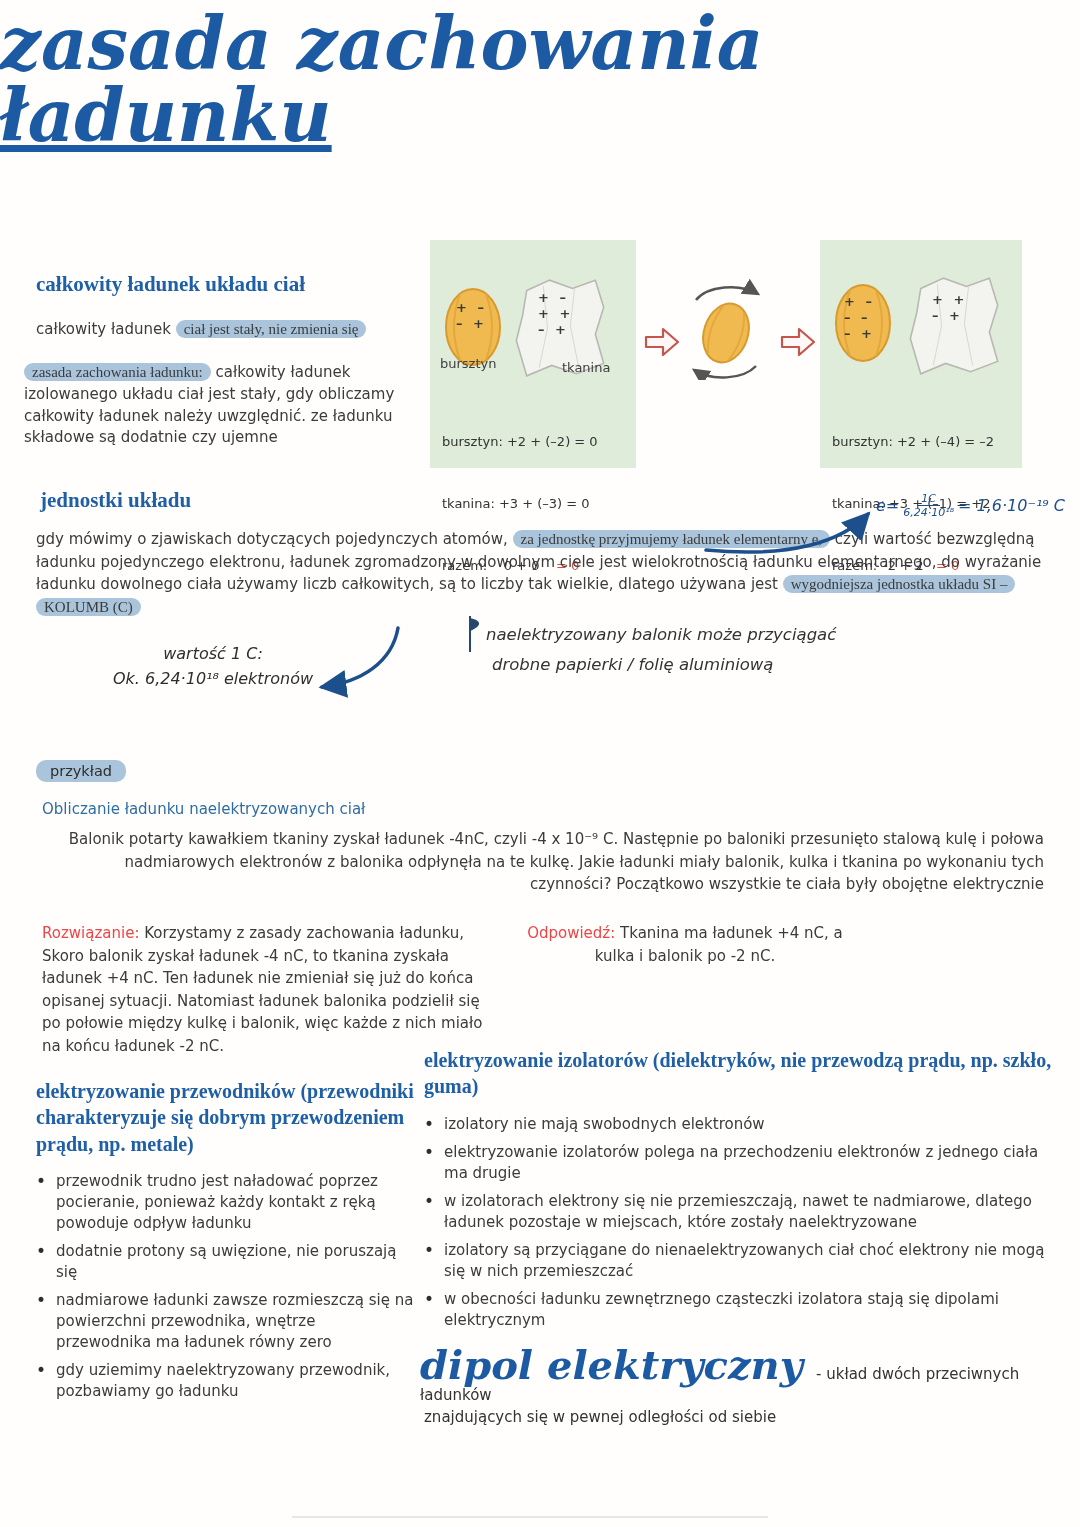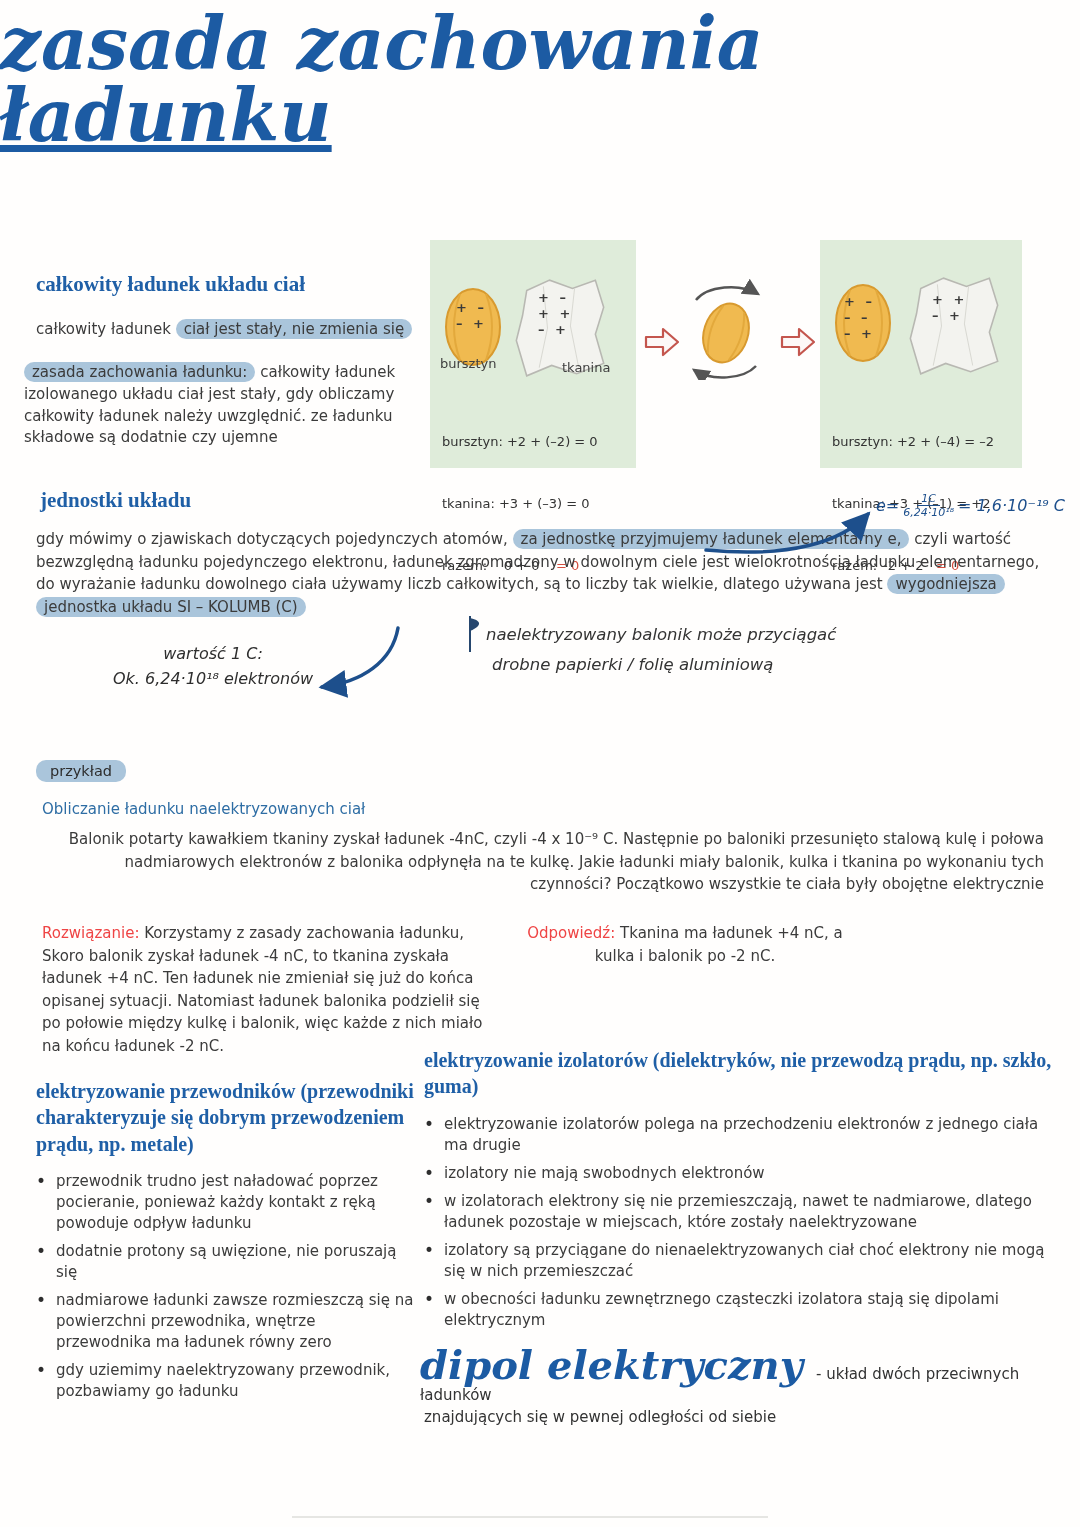--- a/index.html
+++ b/index.html
@@ -8,21 +8,21 @@
   .overlay{position:absolute;left:0;top:0;pointer-events:none;z-index:5;}
 
   .script{font-family:"DejaVu Serif",serif;font-style:italic;font-weight:700;color:#1c5ba3;}
   .serif-head{font-family:"Liberation Serif",serif;font-weight:700;color:#1f5fa6;}
 
   .title{position:absolute;top:6px;left:0;width:100%;text-align:left;line-height:1.05;}
   .title-l1{font-size:72px;display:block;}
   .title-l2{font-size:72px;display:block;margin-top:-4px;text-decoration:underline;}
 
   .hl{background:#aac5db;border-radius:10px;padding:1px 8px;
-      -webkit-box-decoration-break:clone;box-decoration-break:clone;}
+      -webkit-box-decoration-break:clone;box-decoration-break:clone;font-family:Liberation Serif, serif;}
 
   
   .sec-total-head{position:absolute;left:36px;top:272px;font-size:21px;}
   .sec-total-intro{position:absolute;left:36px;top:318px;font-size:15px;line-height:1.5;}
   .sec-total-body{position:absolute;left:24px;top:362px;width:400px;font-size:15px;line-height:1.45;}
 
   
   .diagram{position:absolute;left:430px;top:240px;width:592px;height:228px;}
   .panel{position:absolute;top:0;height:228px;background:#dfecda;}
   .panel-before{left:0;width:206px;}
@@ -241,24 +241,24 @@
       <li>
           <span>gdy uziemimy naelektryzowany przewodnik, pozbawiamy go ładunku</span>
         </li>
     </ul>
   </div>
 
   <div class="col-right">
     <div class="serif-head col-head">elektryzowanie izolatorów (dielektryków, nie przewodzą prądu, np. szkło, guma)</div>
     <ul class="bullets">
       <li>
+          <span>izolatory nie mają swobodnych elektronów</span>
+        </li>
+      <li>
           <span>elektryzowanie izolatorów polega na przechodzeniu elektronów z jednego ciała ma drugie</span>
-        </li>
-      <li>
-          <span>izolatory nie mają swobodnych elektronów</span>
         </li>
       <li>
           <span>w izolatorach elektrony się nie przemieszczają, nawet te nadmiarowe, dlatego ładunek pozostaje w miejscach, które zostały naelektryzowane</span>
         </li>
       <li>
           <span>izolatory są przyciągane do nienaelektryzowanych ciał choć elektrony nie mogą się w nich przemieszczać</span>
         </li>
       <li>
           <span>w obecności ładunku zewnętrznego cząsteczki izolatora stają się dipolami elektrycznym</span>
         </li>

